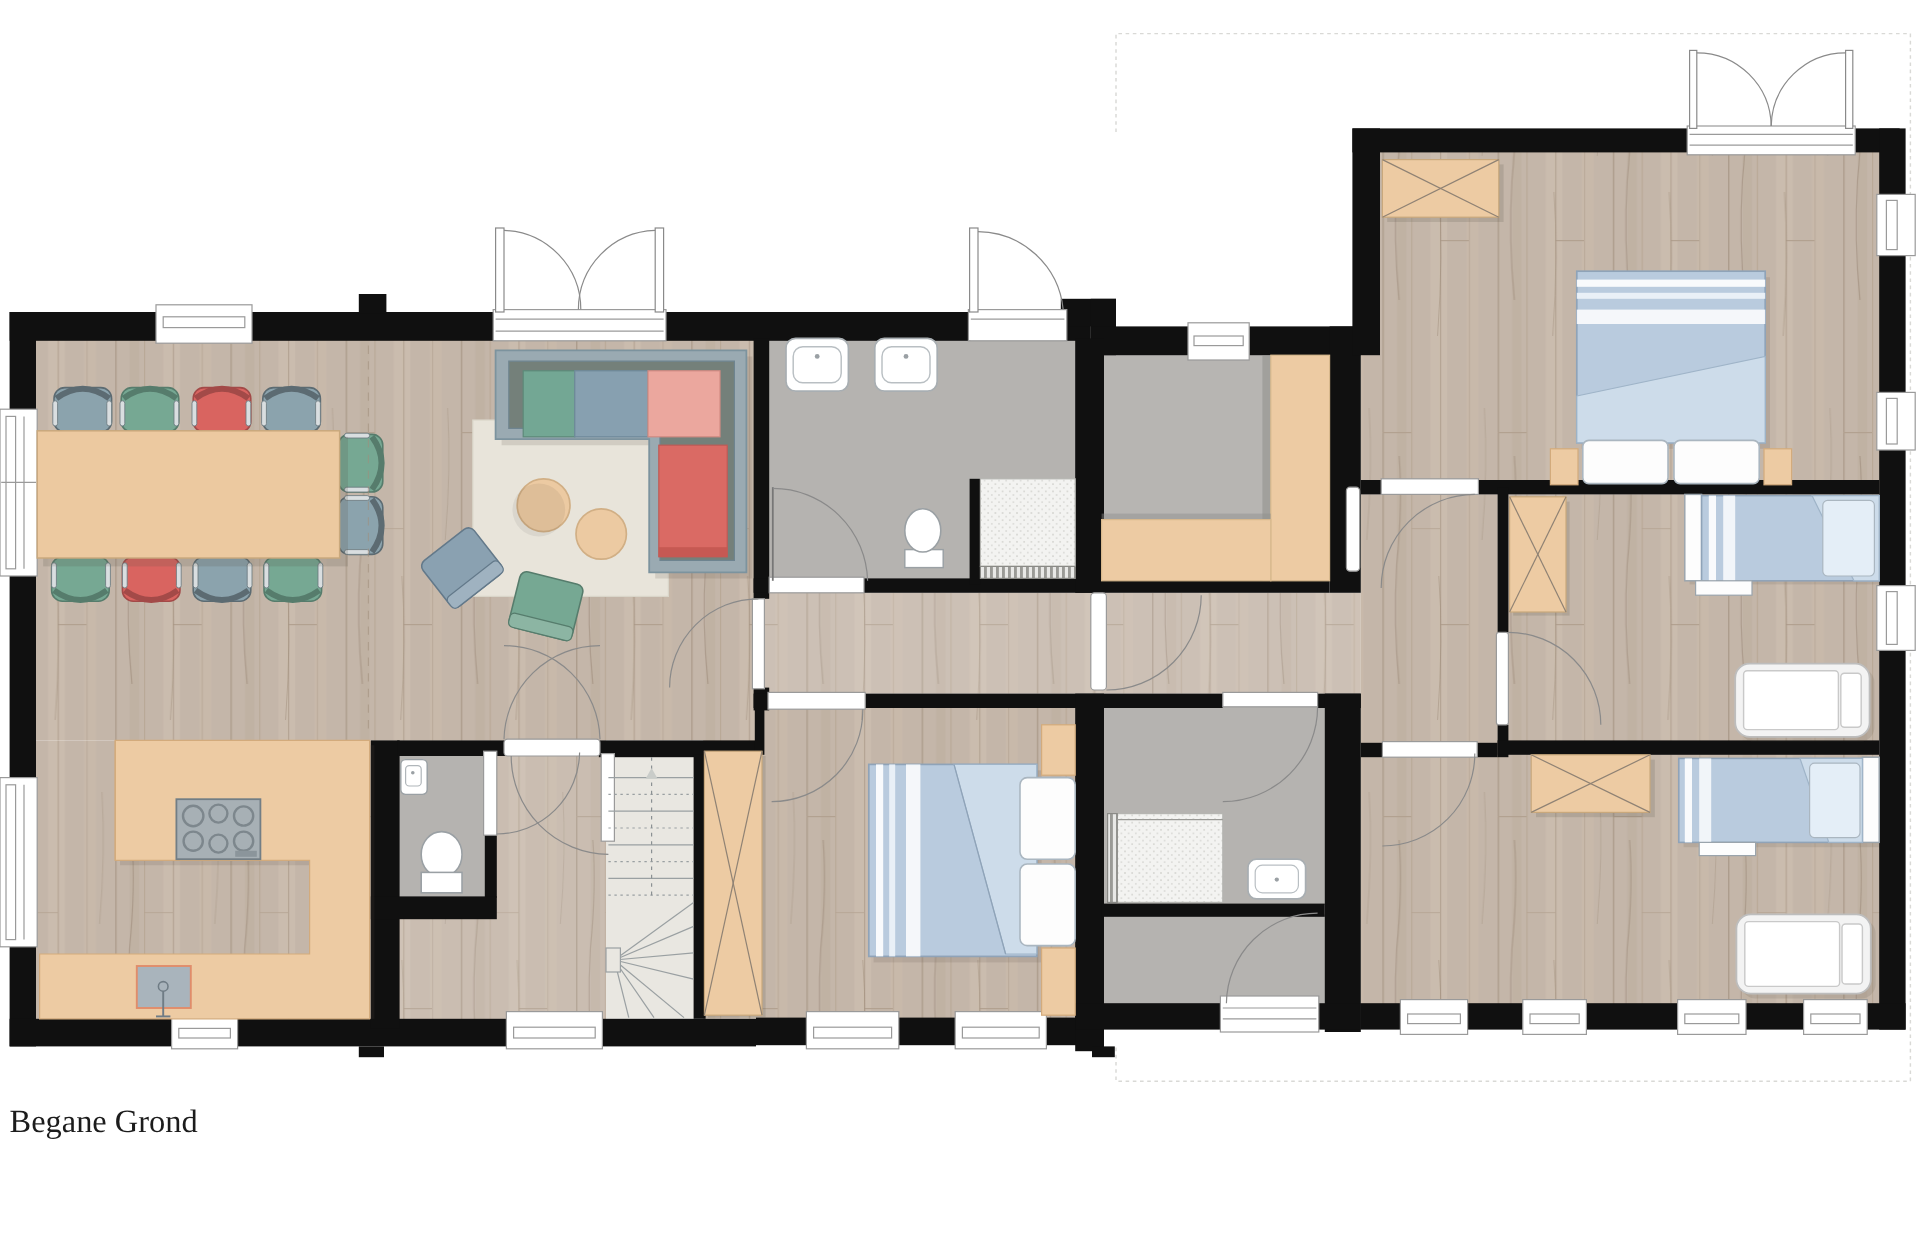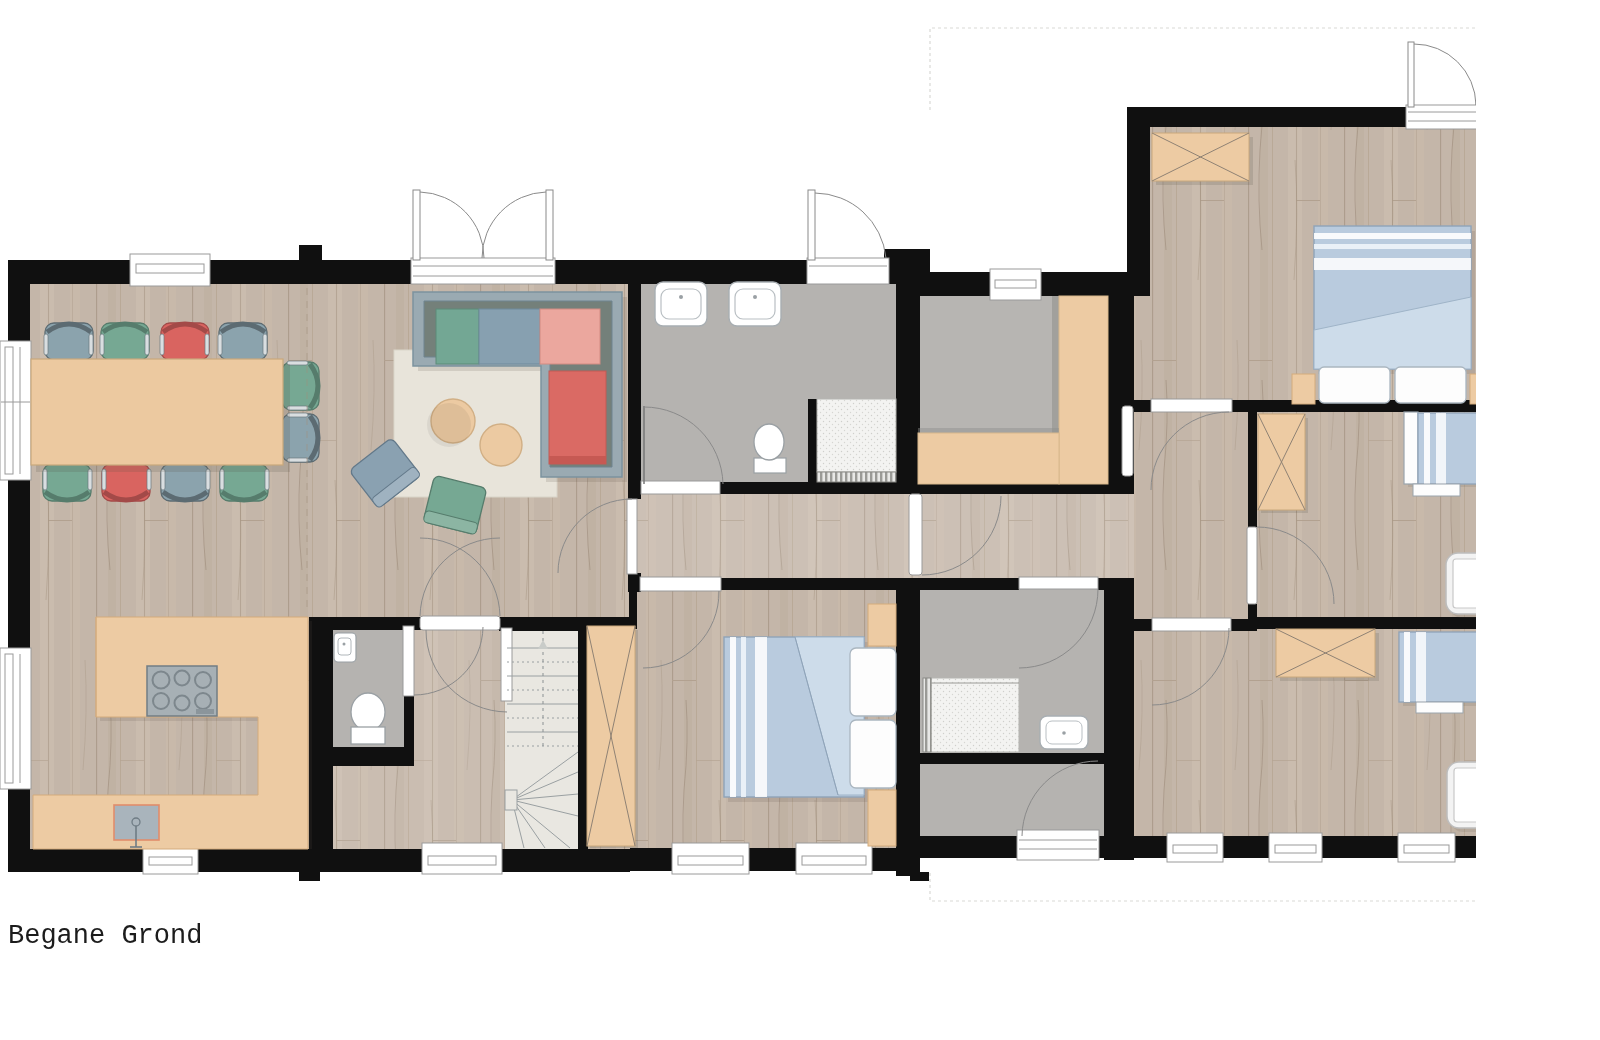--- a/index.html
+++ b/index.html
@@ -1,17 +1,17 @@
 <!DOCTYPE html>
 <html><head>
 <meta charset="utf-8">
 <style>
   html,body{margin:0;padding:0;background:#ffffff;}
-  #page{position:relative;width:1476px;height:1040px;background:#ffffff;overflow:hidden;
-        font-family:Liberation Mono, monospace;}
+  #page{position:relative;width:1600px;height:1040px;background:#ffffff;overflow:hidden;
+        font-family:Liberation Serif, serif;}
   svg{display:block}
 </style>
 </head>
 <body>
 <div id="page">
 <svg width="1600" height="1040" viewBox="0 0 1600 1040" xmlns="http://www.w3.org/2000/svg">
 <defs>
   <pattern id="wd" width="96" height="320" patternUnits="userSpaceOnUse">
     <rect width="96" height="320" fill="#c4b6a9"></rect>
     <rect x="40" width="14" height="320" fill="#cfc0b0" opacity="0.6"></rect>

